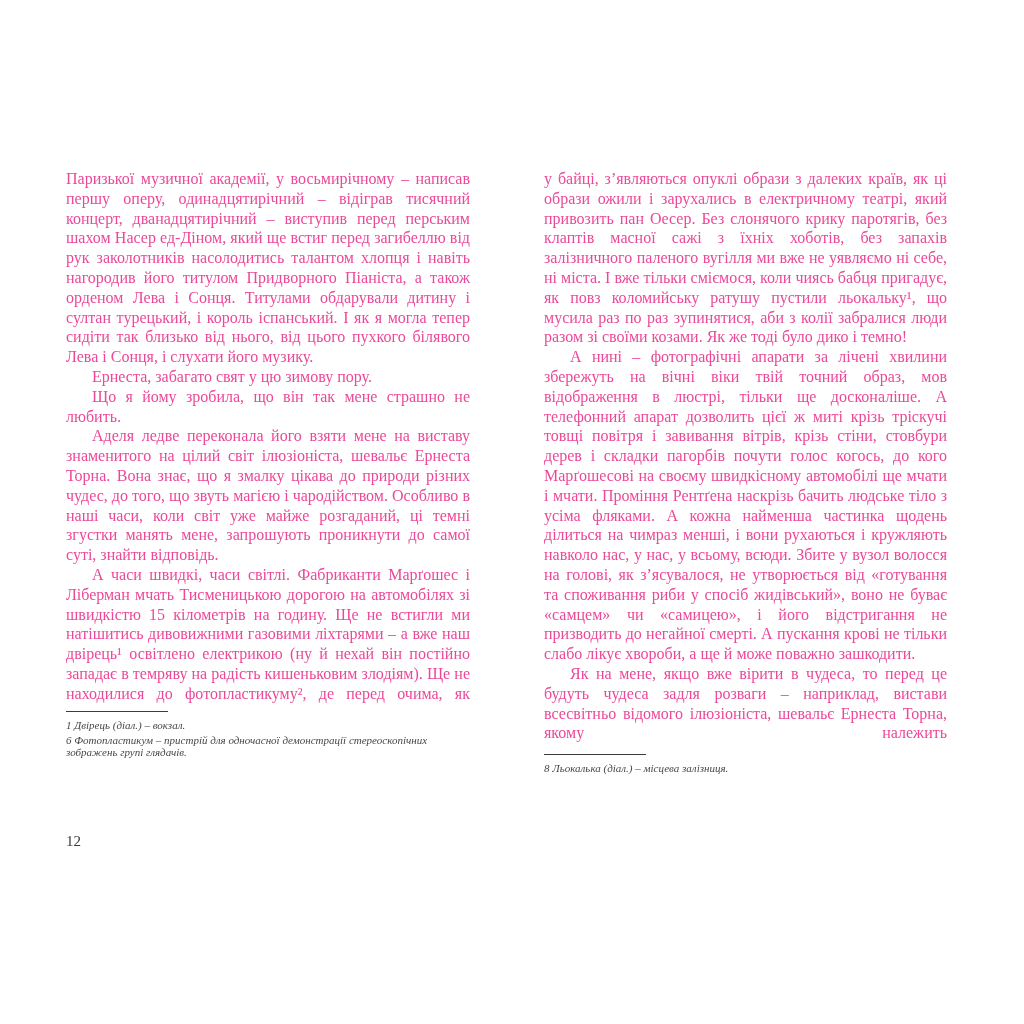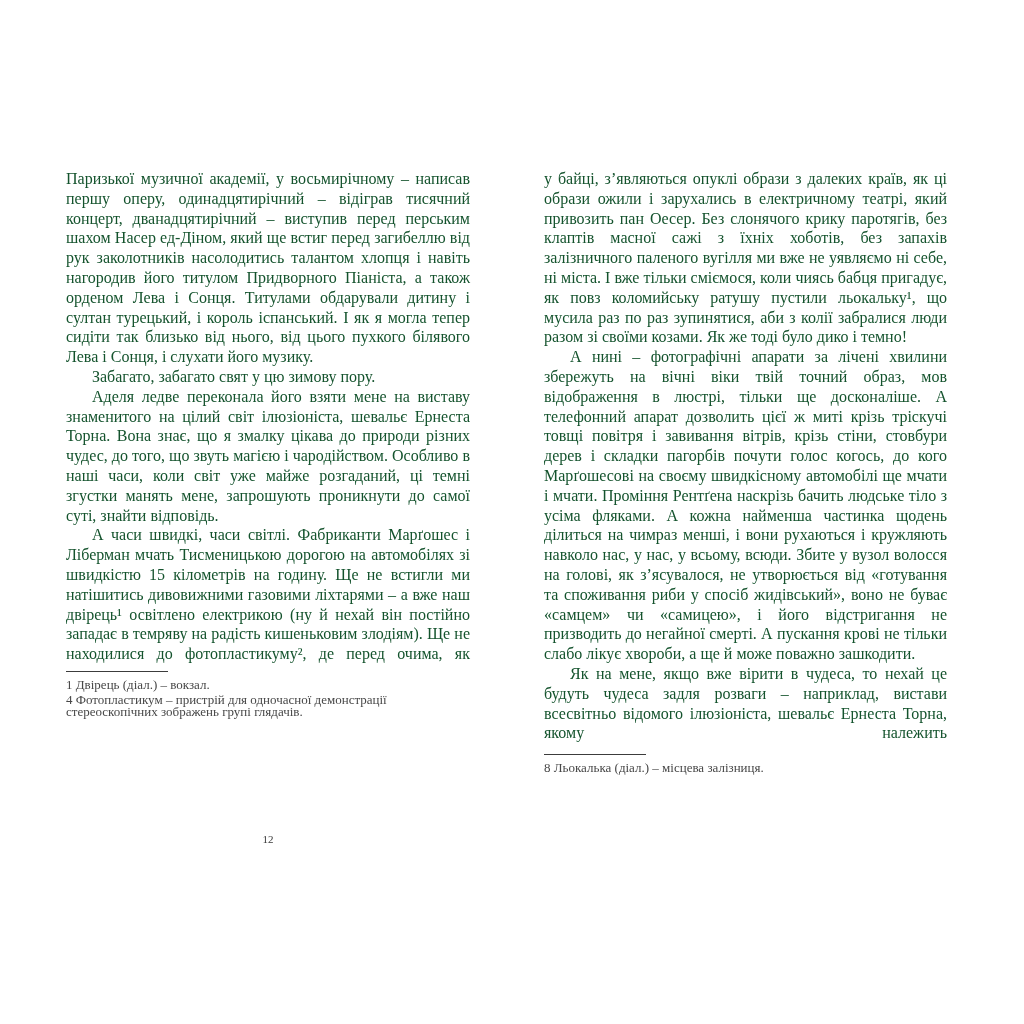--- a/index.html
+++ b/index.html
@@ -17,73 +17,75 @@
     color: #2f2f2f;
   }
   .page { position: absolute; top: 169px; }
   .page.left  { left: 66px;  width: 404px; }
   .page.right { left: 544px; width: 403px; }
   .body-text p {
     margin: 0;
     font-size: 16px;
     line-height: 19.8px;
     text-align: justify;
-    color: #14532d;
+    color: #ec4899;
   }
   .body-text p.indent { text-indent: 26px; }
   
   .body-text p.cont-end { text-align-last: justify; }
   .footnotes { margin-top: 7px; }
   .page.right .footnotes { margin-top: 11px; }
   .fn-rule {
     width: 102px; height: 0;
     border-top: 1.2px solid #3c3c3c;
     margin: 0 0 7px 0;
   }
   .footnote {
     margin: 0 0 2.5px 0;
-    font-size: 13px;
+    font-size: 11px;
     line-height: 12.5px;
     text-align: left;
     color: #474747;
+    font-style: italic;
   }
   .pagenum {
     position: absolute;
     top: 664px; left: 0;
     width: 100%;
-    text-align: center;
-    font-size: 11px;
+    text-align: left;
+    font-size: 15px;
     color: #3a3a3a;
   }
 </style>
 </head>
 <body>
 
 <div class="spread">
 
   <div class="page left">
     <div class="body-text">
       <p>Паризької музичної академії, у восьмирічному – написав першу оперу, одинадцятирічний – відіграв тисячний концерт, дванадцятирічний – виступив перед перським шахом Насер ед-Діном, який ще встиг перед загибеллю від рук заколотників насолодитись талантом хлопця і навіть нагородив його титулом Придворного Піаніста, а також орденом Лева і Сонця. Титулами обдарували дитину і султан турецький, і король іспанський. І як я могла тепер сидіти так близько від нього, від цього пухкого білявого Лева і Сонця, і слухати його музику.</p>
-      <p class="indent">Забагато, забагато свят у цю зимову пору.</p>
+      <p class="indent">Ернеста, забагато свят у цю зимову пору.</p>
+      <p class="indent">Що я йому зробила, що він так мене страшно не любить.</p>
       <p class="indent">Аделя ледве переконала його взяти мене на виставу знаменитого на цілий світ ілюзіоніста, шевальє Ернеста Торна. Вона знає, що я змалку цікава до природи різних чудес, до того, що звуть магією і чародійством. Особливо в наші часи, коли світ уже майже розгаданий, ці темні згустки манять мене, запрошують проникнути до самої суті, знайти відповідь.</p>
       <p class="indent cont-end">А часи швидкі, часи світлі. Фабриканти Марґошес і Ліберман мчать Тисменицькою дорогою на автомобілях зі швидкістю 15 кілометрів на годину. Ще не встигли ми натішитись дивовижними газовими ліхтарями – а вже наш двірець¹ освітлено електрикою (ну й нехай він постійно западає в темряву на радість кишеньковим злодіям). Ще не находилися до фотопластикуму², де перед очима, як</p>
     </div>
     <div class="footnotes">
       <div class="fn-rule"></div>
       <p class="footnote">1 Двірець (діал.) – вокзал.</p>
-      <p class="footnote">4 Фотопластикум – пристрій для одночасної демонстрації стереоскопічних зображень групі глядачів.</p>
+      <p class="footnote">6 Фотопластикум – пристрій для одночасної демонстрації стереоскопічних зображень групі глядачів.</p>
     </div>
     <div class="pagenum">12</div>
   </div>
 
   <div class="page right">
     <div class="body-text">
       <p>у байці, з’являються опуклі образи з далеких країв, як ці образи ожили і зарухались в електричному театрі, який привозить пан Оесер. Без слонячого крику паротягів, без клаптів масної сажі з їхніх хоботів, без запахів залізничного паленого вугілля ми вже не уявляємо ні себе, ні міста. І вже тільки сміємося, коли чиясь бабця пригадує, як повз коломийську ратушу пустили льокальку¹, що мусила раз по раз зупинятися, аби з колії забралися люди разом зі своїми козами. Як же тоді було дико і темно!</p>
       <p class="indent">А нині – фотографічні апарати за лічені хвилини збережуть на вічні віки твій точний образ, мов відображення в люстрі, тільки ще досконаліше. А телефонний апарат дозволить цієї ж миті крізь тріскучі товщі повітря і завивання вітрів, крізь стіни, стовбури дерев і складки пагорбів почути голос когось, до кого Марґошесові на своєму швидкісному автомобілі ще мчати і мчати. Проміння Рентґена наскрізь бачить людське тіло з усіма фляками. А кожна найменша частинка щодень ділиться на чимраз менші, і вони рухаються і кружляють навколо нас, у нас, у всьому, всюди. Збите у вузол волосся на голові, як з’ясувалося, не утворюється від «готування та споживання риби у спосіб жидівський», воно не буває «самцем» чи «самицею», і його відстригання не призводить до негайної смерті. А пускання крові не тільки слабо лікує хвороби, а ще й може поважно зашкодити.</p>
-      <p class="indent cont-end">Як на мене, якщо вже вірити в чудеса, то нехай це будуть чудеса задля розваги – наприклад, вистави всесвітньо відомого ілюзіоніста, шевальє Ернеста Торна, якому належить</p>
+      <p class="indent cont-end">Як на мене, якщо вже вірити в чудеса, то перед це будуть чудеса задля розваги – наприклад, вистави всесвітньо відомого ілюзіоніста, шевальє Ернеста Торна, якому належить</p>
     </div>
     <div class="footnotes">
       <div class="fn-rule"></div>
       <p class="footnote">8 Льокалька (діал.) – місцева залізниця.</p>
     </div>
   </div>
 
 </div>
 
 </body></html>

